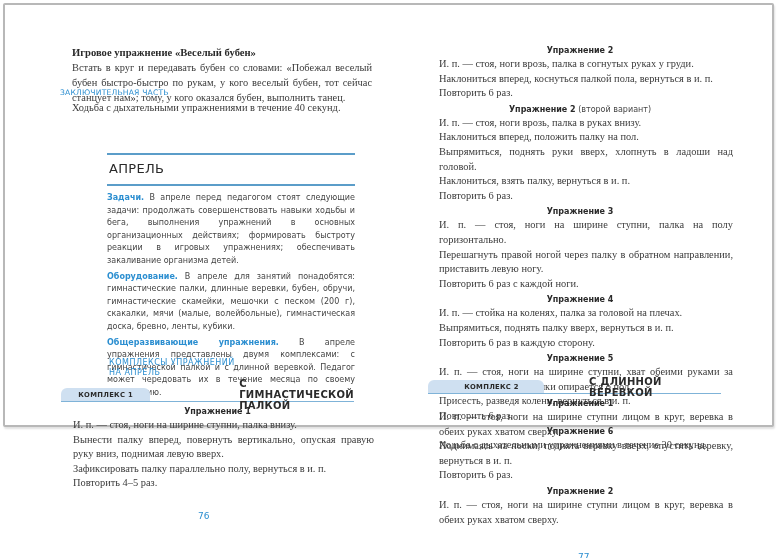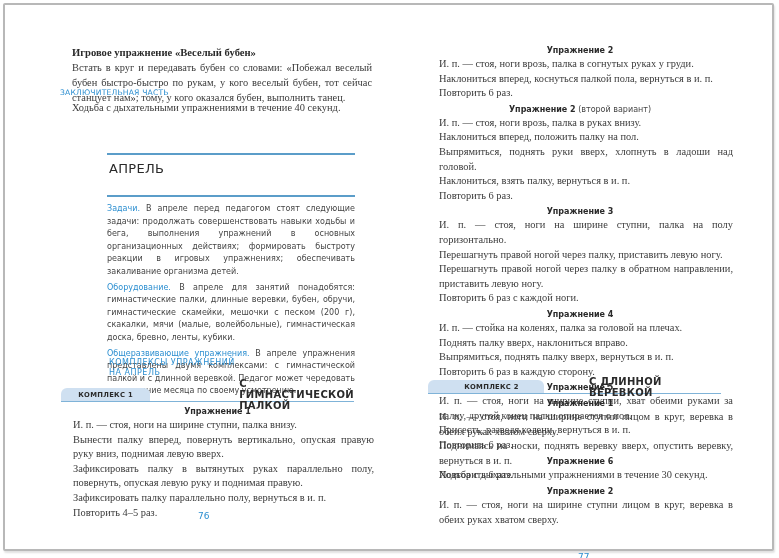--- a/index.html
+++ b/index.html
@@ -1,41 +1,41 @@
 <!DOCTYPE html>
 <html><head>
 <meta charset="utf-8">
 <style>
   * { box-sizing: border-box; margin: 0; padding: 0; }
   html, body { width: 779px; height: 558px; background: #ffffff; overflow: hidden; }
   body { position: relative; font-family: "DejaVu Serif", "Liberation Serif", serif; color: #3a3a3a; }
 
   .spread {
-    position: absolute; left: 3px; top: 3px; width: 771px; height: 548px;
+    position: absolute; left: 3px; top: 3px; width: 771px; height: 424px;
     border: 2px solid #b8b8b8; border-radius: 2px; background: #fff;
     box-shadow: 1px 2px 2px rgba(0,0,0,0.12);
   }
   .page { position: absolute; top: 0; height: 100%; }
   .page-left { left: 0; width: 385px; }
   .page-right { left: 385px; width: 384px; }
 
   .serif { font-family: "Liberation Serif", "DejaVu Serif", serif; font-size: 10.4px; line-height: 15px; color: #3b3b3b; }
 
   .block { position: absolute; }
   .title-bold { font-family: "Liberation Serif", serif; font-weight: bold; font-size: 10.6px; color: #2a2a2a; line-height: 15px; }
   .para { text-align: justify; }
 
   .section-label { font-family: "DejaVu Sans", sans-serif; font-size: 7.6px; letter-spacing: 0.2px; color: #2b8ed0; line-height: 12px; }
 
   .month-box { position: absolute; left: 102px; top: 148px; width: 248px; }
   .month-rule { height: 2px; background: #5b9dc9; }
-  .month-title { font-family: "DejaVu Sans", sans-serif; font-size: 13px; color: #2a2a2a; padding: 6px 0 19px 2px; letter-spacing: 0.3px; }
+  .month-title { font-family: "DejaVu Sans", sans-serif; font-size: 13px; color: #2a2a2a; padding: 6px 0 8px 2px; letter-spacing: 0.3px; }
 
   .sans-para { font-family: "DejaVu Sans", sans-serif; font-size: 8px; line-height: 12.6px; color: #444; text-align: justify; }
-  .kw { color: #2b8ed0; font-weight: normal; }
+  .kw { color: #2b8ed0; font-weight: bold; }
   .sans-para + .sans-para { margin-top: 3px; }
 
   .complex-heading { font-family: "DejaVu Sans", sans-serif; font-weight: normal; font-size: 8px; line-height: 10px; color: #2b8ed0; letter-spacing: 0.5px; }
 
   .complex-bar { position: absolute; height: 14px; border-bottom: 1.5px solid #7fb3d8; display: flex; }
   .complex-tab {
     background: #cfe0f1; border-radius: 6px 6px 0 0;
     font-family: "DejaVu Sans", sans-serif; font-weight: bold; font-size: 6.8px; color: #2a2a2a;
     display: flex; align-items: center; justify-content: center; letter-spacing: 0.3px;
   }
@@ -85,21 +85,20 @@
 
     <div class="complex-bar" style="left:56px; top:383px; width:293px;gap:44px;">
       <div class="complex-tab" style="width:116px;">КОМПЛЕКС 1</div>
       <div class="complex-name">С ГИМНАСТИЧЕСКОЙ ПАЛКОЙ</div>
     </div>
 
     <div class="block" style="left:56px; top:401px; width:313px;">
       <div class="ex-title" style="margin-top:0;">Упражнение 1</div>
       <div class="ex-line">И. п. — стоя, ноги на ширине ступни, палка внизу.</div>
       <div class="ex-line">Вынести палку вперед, повернуть вертикально, опуская правую руку вниз, поднимая левую вверх.</div>
-      <div class="ex-line">Зафиксировать палку в вытянутых руках параллельно полу, повернуть, опуская левую руку и поднимая правую.</div>
       <div class="ex-line">Зафиксировать палку параллельно полу, вернуться в и. п.</div>
       <div class="ex-line">Повторить 4–5 раз.</div>
     </div>
 
     <div class="page-num" style="left:193px; top:506px;">76</div>
   </div>
 
   <div class="page page-right">
 
     <div class="block" style="left:37px; top:40px; width:306px;">
@@ -113,28 +112,26 @@
         <div class="ex-title"><span>Упражнение 2</span><span class="variant"> (второй вариант)</span></div>
         <div class="ex-line">И. п. — стоя, ноги врозь, палка в руках внизу.</div>
         <div class="ex-line">Наклониться вперед, положить палку на пол.</div>
         <div class="ex-line">Выпрямиться, поднять руки вверх, хлопнуть в ладоши над головой.</div>
         <div class="ex-line">Наклониться, взять палку, вернуться в и. п.</div>
         <div class="ex-line">Повторить 6 раз.</div>
       </div>
       <div>
         <div class="ex-title">Упражнение 3</div>
         <div class="ex-line">И. п. — стоя, ноги на ширине ступни, палка на полу горизонтально.</div>
-        <div class="ex-line">Перешагнуть правой ногой через палку, приставить левую ногу.</div>
         <div class="ex-line">Перешагнуть правой ногой через палку в обратном направлении, приставить левую ногу.</div>
         <div class="ex-line">Повторить 6 раз с каждой ноги.</div>
       </div>
       <div>
         <div class="ex-title">Упражнение 4</div>
         <div class="ex-line">И. п. — стойка на коленях, палка за головой на плечах.</div>
-        <div class="ex-line">Поднять палку вверх, наклониться вправо.</div>
         <div class="ex-line">Выпрямиться, поднять палку вверх, вернуться в и. п.</div>
         <div class="ex-line">Повторить 6 раз в каждую сторону.</div>
       </div>
       <div>
         <div class="ex-title">Упражнение 5</div>
         <div class="ex-line">И. п. — стоя, ноги на ширине ступни, хват обеими руками за палку, другой конец палки опирается о пол.</div>
         <div class="ex-line">Присесть, разведя колени, вернуться в и. п.</div>
         <div class="ex-line">Повторить 6 раз.</div>
       </div>
       <div>

